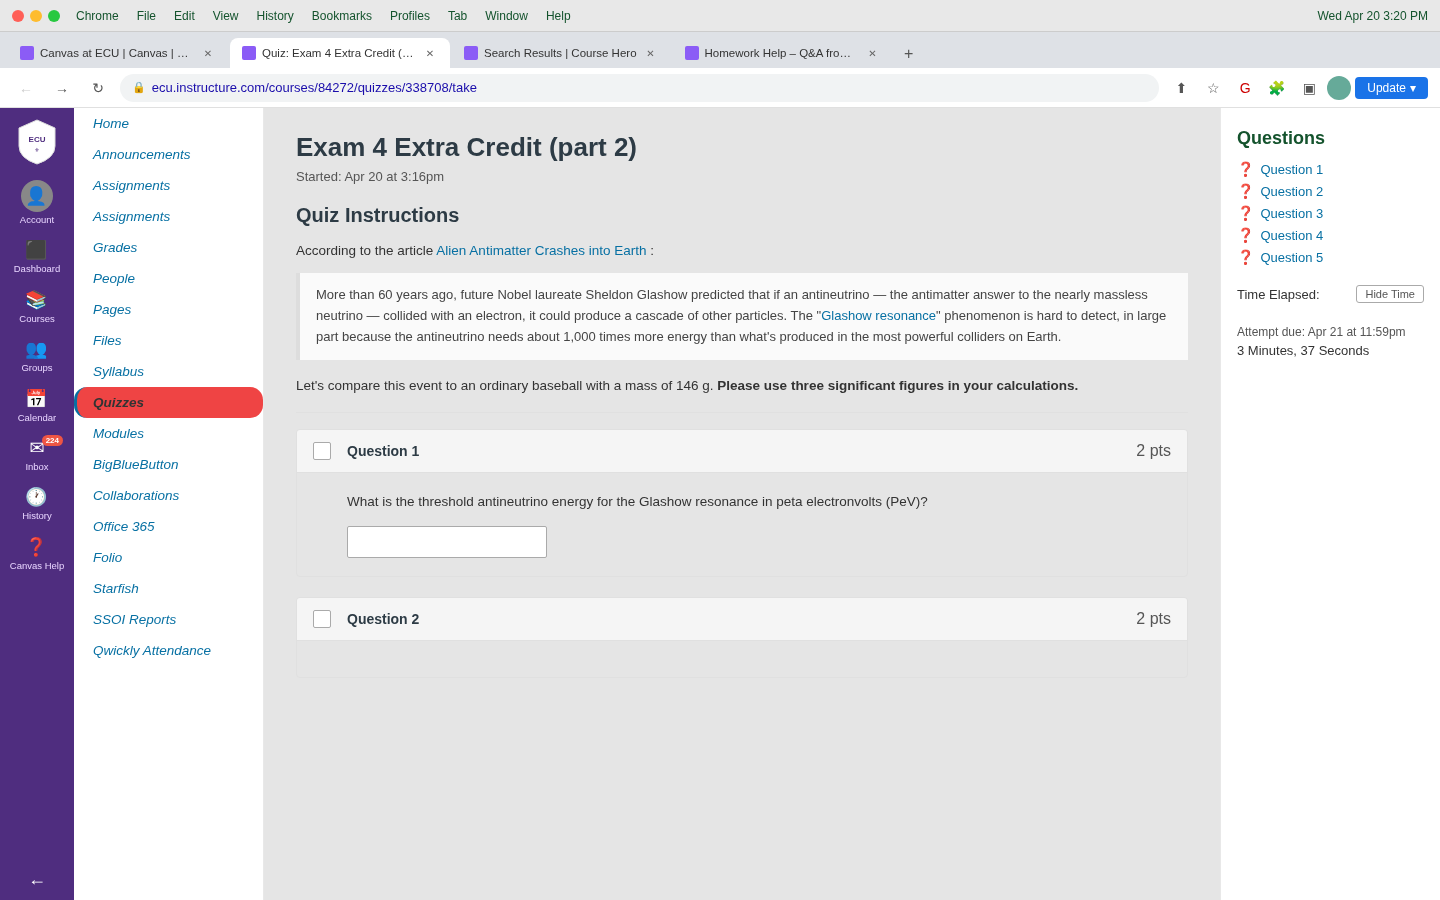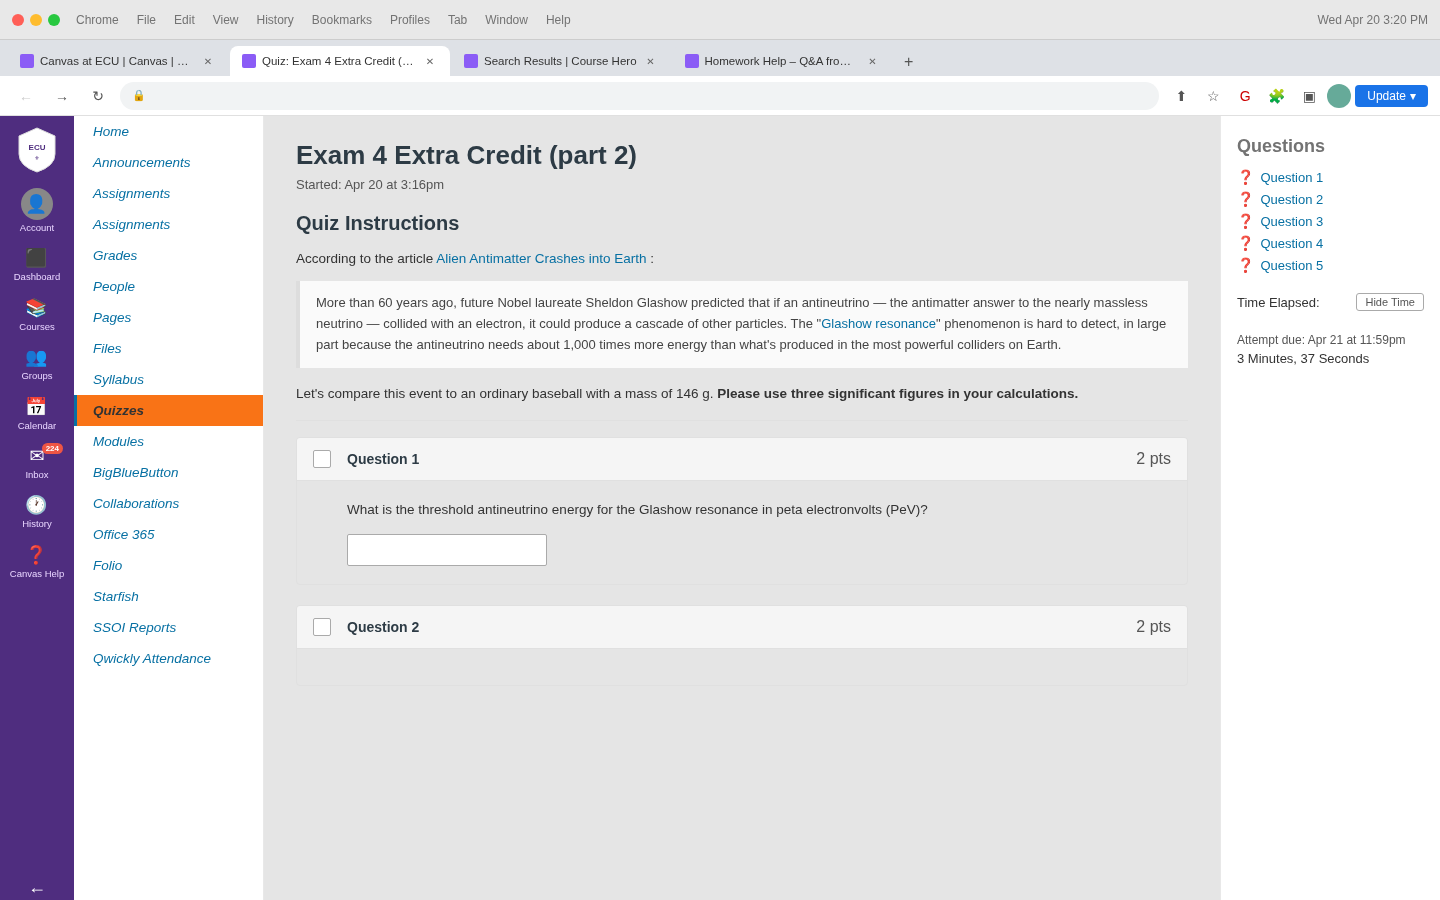--- a/index.html
+++ b/index.html
@@ -1,27 +1,27 @@
 <!DOCTYPE html>
 <html><head>
   <meta charset="utf-8">
   <style>
     * { margin: 0; padding: 0; box-sizing: border-box; }
     body { font-family: -apple-system, BlinkMacSystemFont, 'Segoe UI', sans-serif; background: #fff; width: 1440px; height: 900px; overflow: hidden; }
 
     
     .mac-titlebar {
-      height: 40px;
+      height: 32px;
       background: #e8e8e8;
       display: flex;
       align-items: center;
       padding: 0 12px;
       border-bottom: 1px solid #ccc;
       font-size: 12px;
-      color: #737373;
+      color: #14532d;
     }
     .mac-titlebar-left { display: flex; gap: 18px; }
     .mac-titlebar-left span { cursor: pointer; }
     .mac-titlebar-right { margin-left: auto; display: flex; gap: 16px; font-size: 12px; }
     .mac-dots { display: flex; gap: 6px; margin-right: 16px; }
     .mac-dot { width: 12px; height: 12px; border-radius: 50%; }
     .mac-dot.red { background: #ff5f57; }
     .mac-dot.yellow { background: #febc2e; }
     .mac-dot.green { background: #28c840; }
 
@@ -143,23 +143,24 @@
     .course-nav-item {
       padding: 8px 16px;
       font-size: 13.5px;
       color: #0770a3;
       cursor: pointer;
       border-left: 3px solid transparent;
       font-style: italic;
     }
     .course-nav-item.active {
       border-left-color: #0770a3;
-      background: #f97316;
+      background: #ef4444;
       font-weight: 600;
       color: #333;
+      border-radius: 13px;
     }
 
     
     .main-content {
       flex: 1;
       overflow-y: auto;
       padding: 24px 32px;
       background: #e5e5e5;
     }
     .main-content::-webkit-scrollbar { width: 6px; }
@@ -259,21 +260,21 @@
       width: 220px;
       background: #fff;
       border-left: 1px solid #e8e8e8;
       padding: 20px 16px;
       flex-shrink: 0;
       overflow-y: auto;
     }
     .qp-title {
       font-size: 18px;
       font-weight: 600;
-      color: #737373;
+      color: #14532d;
       margin-bottom: 12px;
     }
     .qp-link {
       display: flex;
       align-items: center;
       gap: 6px;
       font-size: 13px;
       color: #0770a3;
       margin-bottom: 6px;
       cursor: pointer;
@@ -344,20 +345,21 @@
   </div>
   <div class="chrome-tab-new">+</div>
 </div>
 
 <div class="chrome-toolbar">
   <button class="chrome-nav-btn disabled">←</button>
   <button class="chrome-nav-btn">→</button>
   <button class="chrome-nav-btn">↻</button>
   <div class="chrome-omnibox">
     <span class="lock-icon">🔒</span>
+    <span class="url-text">ecu.instructure.com/courses/84272/quizzes/338708/take</span>
   </div>
   <div class="chrome-toolbar-right">
     <div class="chrome-toolbar-icon">⬆</div>
     <div class="chrome-toolbar-icon">☆</div>
     <div class="chrome-toolbar-icon" style="color:#c00;">G</div>
     <div class="chrome-toolbar-icon">🧩</div>
     <div class="chrome-toolbar-icon">▣</div>
     <div class="chrome-toolbar-icon" style="background:#6a9;border-radius:50%;width:24px;height:24px;"></div>
     <button class="chrome-update-btn">
       <span>Update</span>

